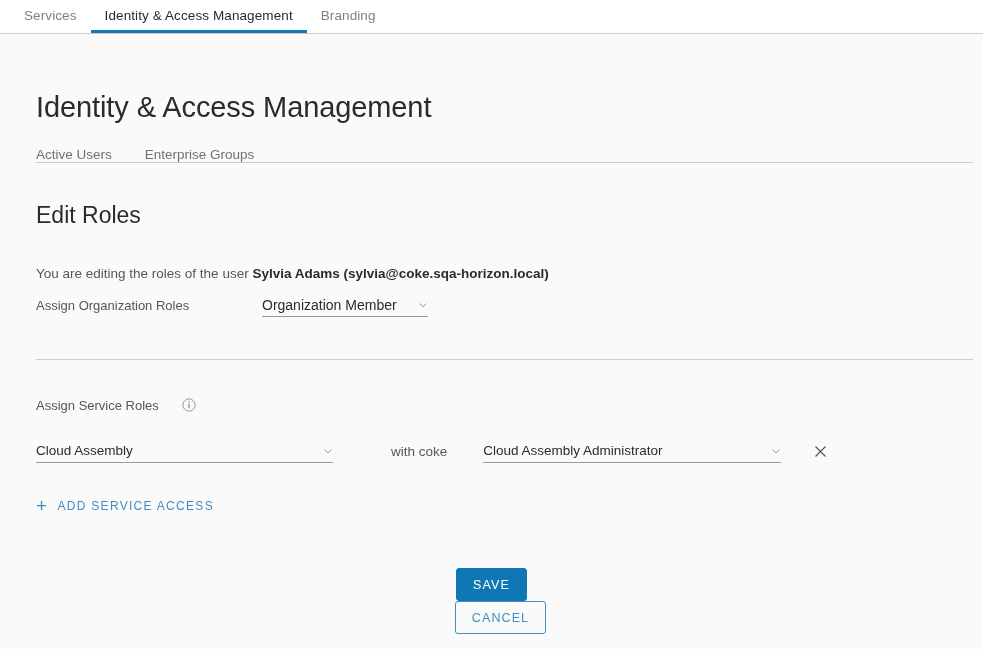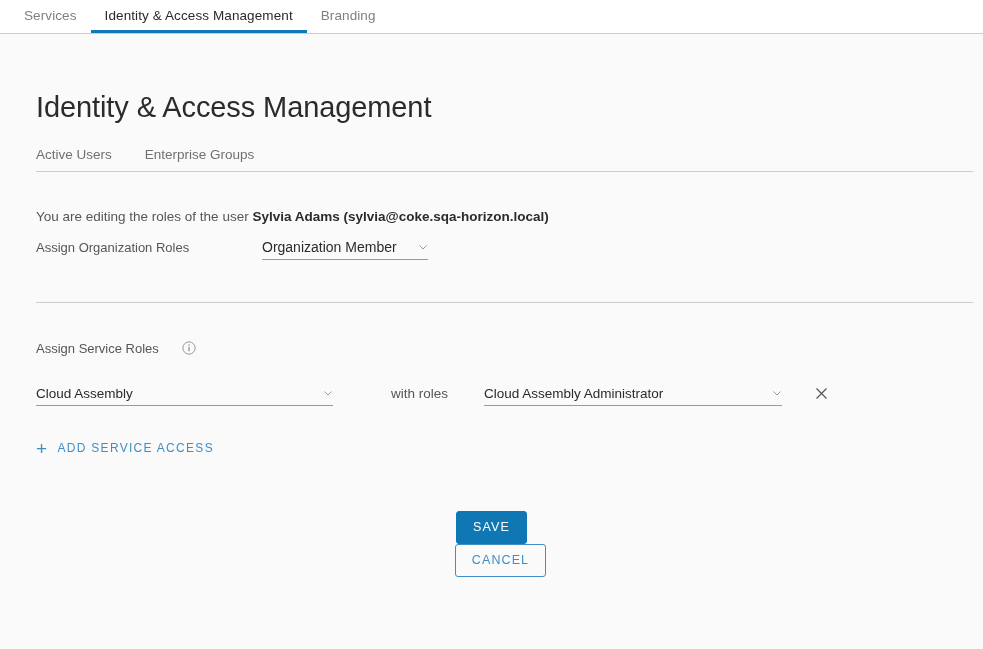--- a/index.html
+++ b/index.html
@@ -56,21 +56,20 @@
     line-height: 1.2;
   }
 
   
   .subtabs {
     display: flex;
     align-items: center;
     margin-top: 22px;
     border-bottom: 1px solid #cdcdcd;
     width: 937px;
-    padding-bottom: 9px;
   }
   .subtab {
     font-size: 13.5px;
     color: #707070;
     margin-right: 33px;
     cursor: pointer;
     white-space: nowrap;
   }
 
   
@@ -245,20 +244,21 @@
 
   <div class="subtabs">
     <div class="subtab">
       <span>Active Users</span>
     </div>
     <div class="subtab">
       <span>Enterprise Groups</span>
     </div>
   </div>
 
+  <h2 class="section-title">Edit Roles</h2>
 
   <div class="edit-desc">
     <span>You are editing the roles of the user </span><b>Sylvia Adams (sylvia@coke.sqa-horizon.local)</b>
   </div>
 
   
   <div class="org-row">
     <div class="field-label">Assign Organization Roles</div>
     <div class="select select-org">
       <span class="value">Organization Member</span>
@@ -281,21 +281,21 @@
   </div>
 
   <div class="service-row">
     <div class="select select-service">
       <span class="value">Cloud Assembly</span>
       <svg class="chev" viewBox="0 0 10 10">
         <path d="M1.5 3.5 L5 7 L8.5 3.5" fill="none" stroke="#9a9a9a" stroke-width="1"></path>
       </svg>
     </div>
 
-    <span class="with-roles">with roles</span>
+    <span class="with-roles">with coke</span>
 
     <div class="select select-role">
       <span class="value">Cloud Assembly Administrator</span>
       <svg class="chev" viewBox="0 0 10 10">
         <path d="M1.5 3.5 L5 7 L8.5 3.5" fill="none" stroke="#9a9a9a" stroke-width="1"></path>
       </svg>
     </div>
 
     <button class="remove-btn">
       <svg width="13" height="13" viewBox="0 0 13 13">

